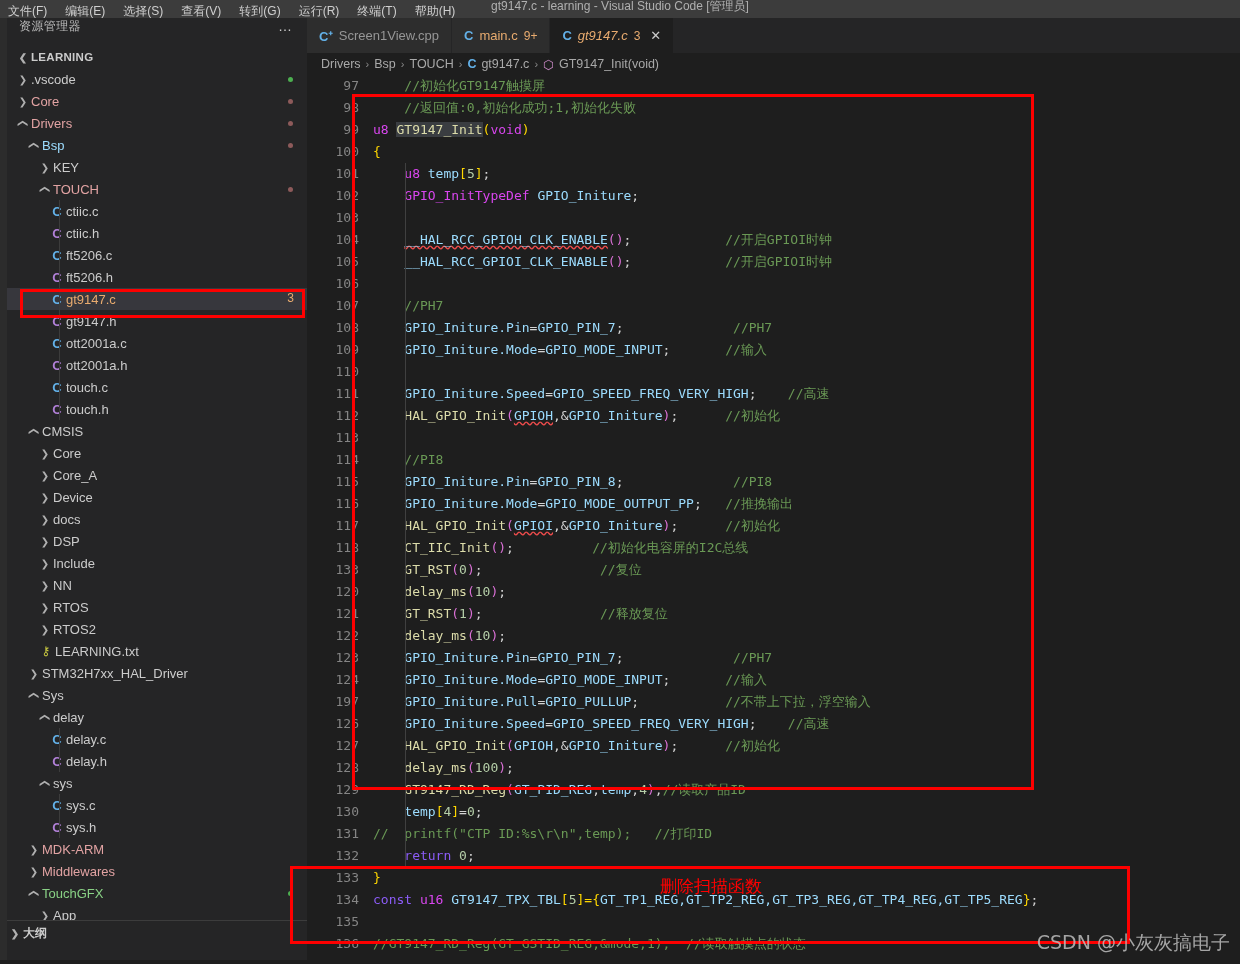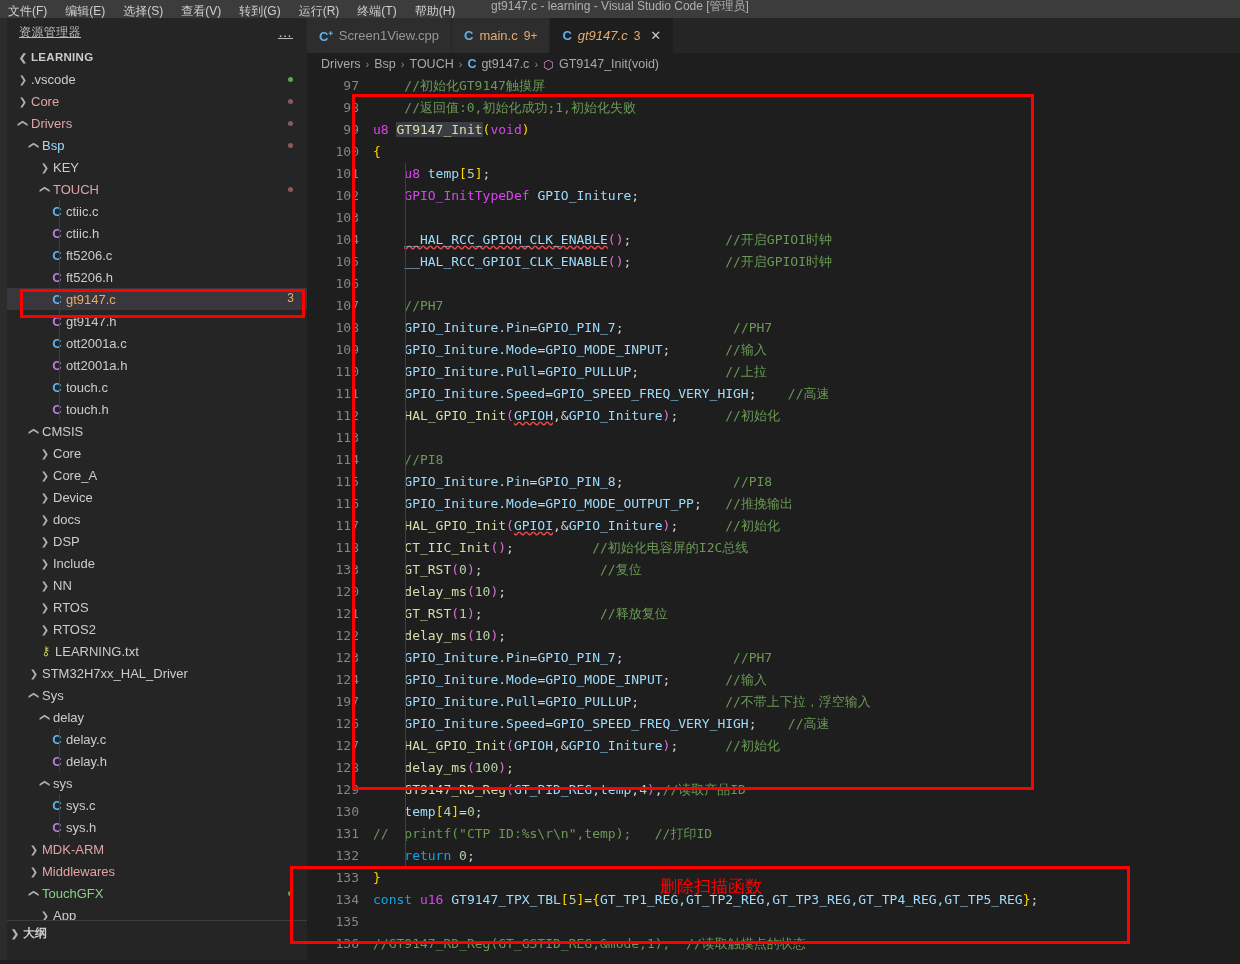--- a/index.html
+++ b/index.html
@@ -29,22 +29,22 @@
     position:absolute; left:0; top:18px; width:7px; height:946px;
     background:#2c2c2c;
   }
 
   
   .sidebar{
     position:absolute; left:7px; top:18px; width:300px; height:946px;
     background:#252526; color:#cccccc;
   }
   .sb-header{
-    height:28px; display:flex; align-items:center; justify-content:space-between;
-    padding:0 14px 0 12px; font-size:12px; color:#bbbbbb; letter-spacing:.4px;text-decoration:underline;
+    height:28px; display:flex; align-items:flex-start; justify-content:space-between;
+    padding:0 14px 0 12px; font-size:12px; color:#bbbbbb; letter-spacing:.4px;
   }
   .sb-dots{ color:#cccccc; font-size:14px; letter-spacing:1px; }
   .sb-root{
     height:22px; display:flex; align-items:center; padding-left:8px;
     font-size:11.5px; font-weight:bold; color:#cccccc; letter-spacing:.3px;
   }
   .tree{ position:relative; }
   .row{
     position:relative; height:22px; display:flex; align-items:center;
     font-size:13px; color:#cccccc; white-space:nowrap; cursor:pointer;
@@ -111,21 +111,21 @@
   }
   .cl{ position:relative; height:22px; white-space:pre; }
   .ln{
     position:absolute; left:0; top:0; width:52px; text-align:right;
     color:#858585; font-size:13px;
   }
   .ctext{ position:absolute; left:66px; top:0; }
   .ind{ position:absolute; top:0; width:1px; height:22px; background:#404040; }
 
   .kw  { color:#d946ef; }   
-  .kw2 { color:#0ea5e9; }   
+  .kw2 { color:#8b5cf6; }   
   .fn  { color:#dcdcaa; }
   .id  { color:#9cdcfe; }
   .num { color:#b5cea8; }
   .cm  { color:#6a9955; }
   .br  { color:#ffd700; }
   .br2 { color:#da70d6; }
   .pl  { color:#d4d4d4; }
   .sq  { text-decoration: underline wavy #f14c4c; text-decoration-skip-ink:none; }
   .hl  { background:#3a3d41; }
 
@@ -386,21 +386,21 @@
         <div class="cl"><span class="ln">100</span><span class="ctext"><span class="br">{</span></span></div>
         <div class="cl"><span class="ln">101</span><span class="ctext"><span class="kw">    u8 </span><span class="id">temp</span><span class="br">[</span><span class="num">5</span><span class="br">]</span><span class="pl">;</span></span><span class="ind" style="left: 98px;"></span></div>
         <div class="cl"><span class="ln">102</span><span class="ctext"><span class="kw">    GPIO_InitTypeDef </span><span class="id">GPIO_Initure</span><span class="pl">;</span></span><span class="ind" style="left: 98px;"></span></div>
         <div class="cl"><span class="ln">103</span><span class="ctext"></span><span class="ind" style="left: 98px;"></span></div>
         <div class="cl"><span class="ln">104</span><span class="ctext"><span class="pl">    </span><span class="id sq">__HAL_RCC_GPIOH_CLK_ENABLE</span><span class="br2">(</span><span class="br2">)</span><span class="pl">;</span><span class="cm">            //开启GPIOI时钟</span></span><span class="ind" style="left: 98px;"></span></div>
         <div class="cl"><span class="ln">105</span><span class="ctext"><span class="pl">    </span><span class="id">__HAL_RCC_GPIOI_CLK_ENABLE</span><span class="br2">(</span><span class="br2">)</span><span class="pl">;</span><span class="cm">            //开启GPIOI时钟</span></span><span class="ind" style="left: 98px;"></span></div>
         <div class="cl"><span class="ln">106</span><span class="ctext"></span><span class="ind" style="left: 98px;"></span></div>
         <div class="cl"><span class="ln">107</span><span class="ctext"><span class="cm">    //PH7</span></span><span class="ind" style="left: 98px;"></span></div>
         <div class="cl"><span class="ln">108</span><span class="ctext"><span class="id">    GPIO_Initure.Pin</span><span class="pl">=</span><span class="id">GPIO_PIN_7</span><span class="pl">;</span><span class="cm">              //PH7</span></span><span class="ind" style="left: 98px;"></span></div>
         <div class="cl"><span class="ln">109</span><span class="ctext"><span class="id">    GPIO_Initure.Mode</span><span class="pl">=</span><span class="id">GPIO_MODE_INPUT</span><span class="pl">;</span><span class="cm">       //输入</span></span><span class="ind" style="left: 98px;"></span></div>
-        <div class="cl"><span class="ln">110</span><span class="ctext"><span class="id">    GPIO_Initure.Pull</span><span class="pl">=</span><span class="id">GPIO_PULLUP</span><span class="pl">;</span><span class="cm">           //上拉</span></span><span class="ind" style="left: 98px;"></span></div>
+        <div class="cl"><span class="ln">110</span><span class="ind" style="left: 98px;"></span></div>
         <div class="cl"><span class="ln">111</span><span class="ctext"><span class="id">    GPIO_Initure.Speed</span><span class="pl">=</span><span class="id">GPIO_SPEED_FREQ_VERY_HIGH</span><span class="pl">;</span><span class="cm">    //高速</span></span><span class="ind" style="left: 98px;"></span></div>
         <div class="cl"><span class="ln">112</span><span class="ctext"><span class="pl">    </span><span class="fn">HAL_GPIO_Init</span><span class="br2">(</span><span class="id sq">GPIOH</span><span class="pl">,&amp;</span><span class="id">GPIO_Initure</span><span class="br2">)</span><span class="pl">;</span><span class="cm">      //初始化</span></span><span class="ind" style="left: 98px;"></span></div>
         <div class="cl"><span class="ln">113</span><span class="ctext"></span><span class="ind" style="left: 98px;"></span></div>
         <div class="cl"><span class="ln">114</span><span class="ctext"><span class="cm">    //PI8</span></span><span class="ind" style="left: 98px;"></span></div>
         <div class="cl"><span class="ln">115</span><span class="ctext"><span class="id">    GPIO_Initure.Pin</span><span class="pl">=</span><span class="id">GPIO_PIN_8</span><span class="pl">;</span><span class="cm">              //PI8</span></span><span class="ind" style="left: 98px;"></span></div>
         <div class="cl"><span class="ln">116</span><span class="ctext"><span class="id">    GPIO_Initure.Mode</span><span class="pl">=</span><span class="id">GPIO_MODE_OUTPUT_PP</span><span class="pl">;</span><span class="cm">   //推挽输出</span></span><span class="ind" style="left: 98px;"></span></div>
         <div class="cl"><span class="ln">117</span><span class="ctext"><span class="pl">    </span><span class="fn">HAL_GPIO_Init</span><span class="br2">(</span><span class="id sq">GPIOI</span><span class="pl">,&amp;</span><span class="id">GPIO_Initure</span><span class="br2">)</span><span class="pl">;</span><span class="cm">      //初始化</span></span><span class="ind" style="left: 98px;"></span></div>
         <div class="cl"><span class="ln">118</span><span class="ctext"><span class="pl">    </span><span class="fn">CT_IIC_Init</span><span class="br2">(</span><span class="br2">)</span><span class="pl">;</span><span class="cm">          //初始化电容屏的I2C总线</span></span><span class="ind" style="left: 98px;"></span></div>
         <div class="cl"><span class="ln">133</span><span class="ctext"><span class="pl">    </span><span class="fn">GT_RST</span><span class="br2">(</span><span class="num">0</span><span class="br2">)</span><span class="pl">;</span><span class="cm">               //复位</span></span><span class="ind" style="left: 98px;"></span></div>
         <div class="cl"><span class="ln">120</span><span class="ctext"><span class="pl">    </span><span class="fn">delay_ms</span><span class="br2">(</span><span class="num">10</span><span class="br2">)</span><span class="pl">;</span></span><span class="ind" style="left: 98px;"></span></div>
@@ -422,14 +422,15 @@
         <div class="cl"><span class="ln">136</span><span class="ctext"><span class="cm">//GT9147_RD_Reg(GT_GSTID_REG,&amp;mode,1);  //读取触摸点的状态</span></span></div>
         <div class="cl"><span class="ln">137</span><span class="ctext"></span></div>
       </div>
   </div>
 
   <div class="annot" style="left:20px; top:289px; width:285px; height:29px;"></div>
   <div class="annot" style="left:352px; top:94px; width:682px; height:696px;"></div>
   <div class="annot" style="left:290px; top:866px; width:840px; height:78px;"></div>
   <div class="annot-text" style="left:660px; top:875px;">删除扫描函数</div>
 
+  <div class="watermark">CSDN @小灰灰搞电子</div>
   <div class="statusstrip"></div>
 </div>
 
 </body></html>

